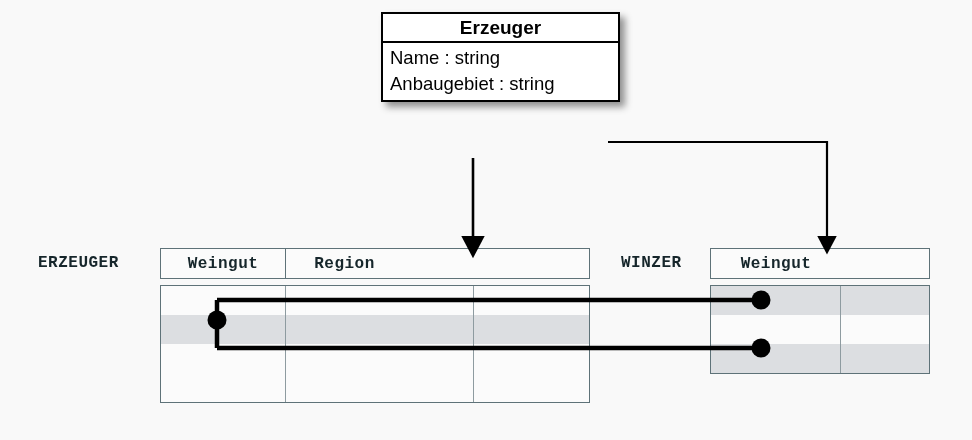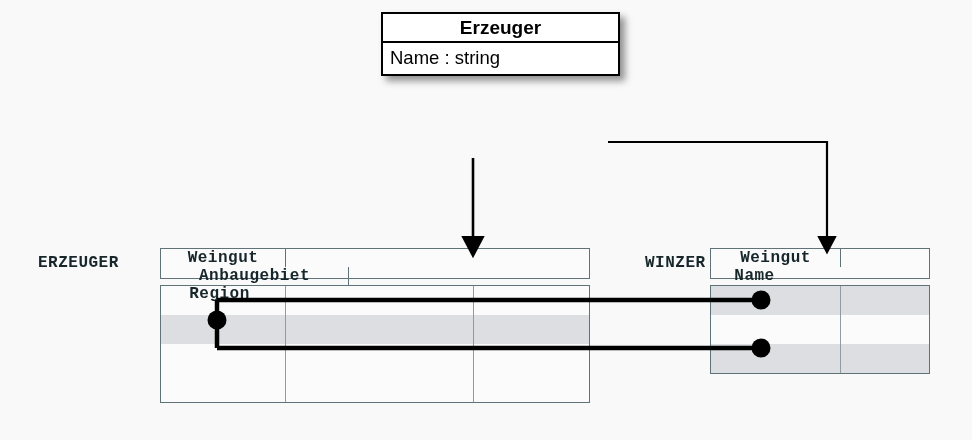--- a/index.html
+++ b/index.html
@@ -67,21 +67,20 @@
   .rel-table {
     position: absolute;
     box-sizing: border-box;
   }
   .rel-head {
     display: flex;
     border: 1.5px solid #5e7278;
     background: #fbfbfb;
     box-sizing: border-box;
     height: 31px;
-    flex-direction: column;
   }
   .rel-head .cell {
     box-sizing: border-box;
     font-family: "Liberation Mono", monospace;
     font-weight: bold;
     font-size: 16px;
     letter-spacing: 0.5px;
     color: #16262b;
     display: flex;
     align-items: center;
@@ -121,29 +120,29 @@
 </style>
 </head>
 <body>
 
 <div id="stage">
 
   <div class="uml-class">
     <div class="uml-title">Erzeuger</div>
     <div class="uml-attrs">
       <div class="uml-attr">Name : string</div>
+      <div class="uml-attr">Anbaugebiet : string</div>
     </div>
   </div>
 
   <div class="rel-label" style="left:38px; top:254px;">ERZEUGER</div>
 
   <div class="rel-table" style="left:160px; top:248px; width:430px;">
     <div class="rel-head">
       <div class="cell" style="width:125px;">Weingut</div>
-      <div class="cell" style="width:188px;">Anbaugebiet</div>
       <div class="cell" style="width:117px;">Region</div>
     </div>
     <div class="rel-body" style="margin-top:6px; border-top:1.5px solid #5e7278;">
       <div class="rel-row" style="height:29px;">
         <div class="cell" style="width:125px;"></div>
         <div class="cell" style="width:188px;"></div>
         <div class="cell" style="width:114px;"></div>
       </div>
       <div class="rel-row shaded" style="height:29px;">
         <div class="cell" style="width:125px;"></div>
@@ -156,26 +155,25 @@
         <div class="cell" style="width:114px;"></div>
       </div>
       <div class="rel-row" style="height:29px;">
         <div class="cell" style="width:125px;"></div>
         <div class="cell" style="width:188px;"></div>
         <div class="cell" style="width:114px;"></div>
       </div>
     </div>
   </div>
 
-  <div class="rel-label" style="left:645px; top:254px;">WINZER</div>
+  <div class="rel-label" style="left:621px; top:254px;">WINZER</div>
 
   <div class="rel-table" style="left:710px; top:248px; width:220px;">
     <div class="rel-head">
       <div class="cell" style="width:130px;">Weingut</div>
-      <div class="cell" style="width:87px;">Name</div>
     </div>
     <div class="rel-body" style="margin-top:6px; border-top:1.5px solid #5e7278;">
       <div class="rel-row shaded" style="height:29px;">
         <div class="cell" style="width:130px;"></div>
         <div class="cell" style="width:87px;"></div>
       </div>
       <div class="rel-row" style="height:29px;">
         <div class="cell" style="width:130px;"></div>
         <div class="cell" style="width:87px;"></div>
       </div>

